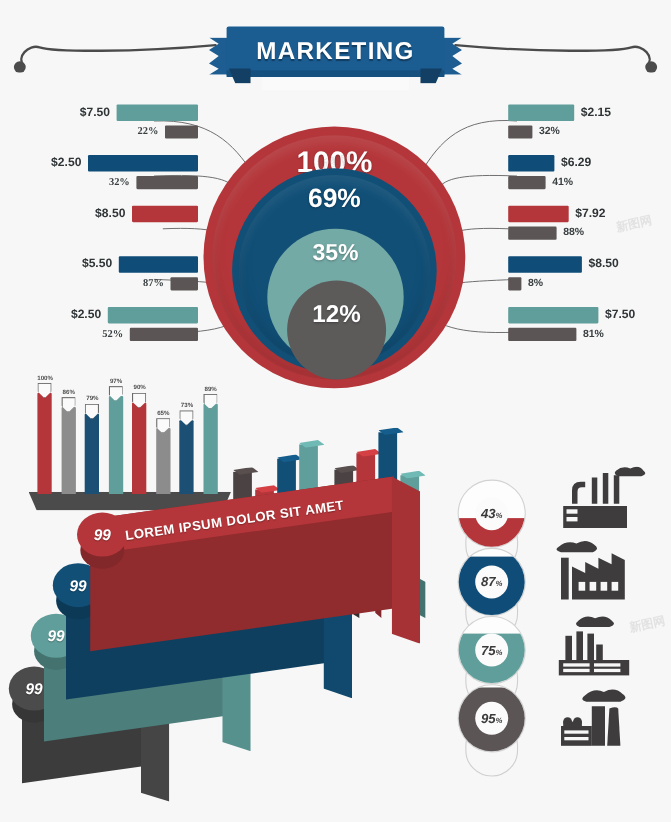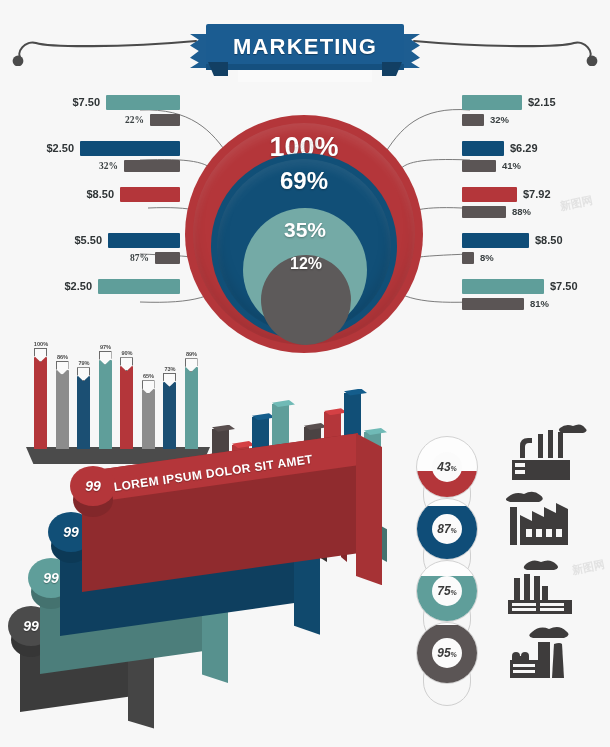--- a/index.html
+++ b/index.html
@@ -55,21 +55,21 @@
   #rings{position:absolute;left:185px;top:115px;width:240px;height:235px;}
   .ring{position:absolute;border-radius:50%;display:flex;justify-content:center;}
   .ring span{color:#fff;font-weight:bold;text-shadow:0 1px 2px rgba(0,0,0,.3);}
   #ring-100{left:0;top:0;width:238px;height:238px;background:#b4363a;}
   #ring-100 span{font-size:27px;margin-top:17px;}
   #ring-69{left:26px;top:38px;width:186px;height:186px;background:#114f77;}
   #ring-69 span{font-size:24px;margin-top:14px;}
   #ring-35{left:58px;top:93px;width:124px;height:124px;background:#74aaa6;}
   #ring-35 span{font-size:21px;margin-top:10px;}
   #ring-12{left:76px;top:140px;width:90px;height:90px;background:#5d5a5a;}
-  #ring-12 span{font-size:16px;margin-top:0;}
+  #ring-12 span{font-size:22px;margin-top:18px;}
   .hl{position:absolute;border-radius:50%;pointer-events:none;}
 
   
   #colchart{position:absolute;left:20px;top:332px;width:196px;height:132px;}
   #col-base{position:absolute;left:6px;bottom:0;width:184px;height:17px;background:#4b4b4b;
     clip-path:polygon(0 0,100% 0,96% 100%,4% 100%);}
   .col{position:absolute;bottom:15px;width:13px;}
   .col .stem{position:absolute;bottom:0;width:13px;border-radius:1px 1px 0 0;}
   .col .cap{position:absolute;width:13px;height:14px;border:1.3px solid #6b6b6b;
     background:#fafafa;box-sizing:border-box;
@@ -209,20 +209,24 @@
         <div class="pbar-line">
           <div class="plabel">87%</div>
           <div class="pbar" style="width: 25px;"></div>
         </div>
       </div>
       <div class="vrow">
         <div class="vbar-line">
           <div class="vlabel">$2.50</div>
           <div class="bar" style="width: 82px; background: rgb(95, 158, 154);"></div>
         </div>
+        <div class="pbar-line">
+          <div class="plabel">52%</div>
+          <div class="pbar" style="width: 62px;"></div>
+        </div>
       </div>
     </div>
 
   <div id="rings">
     <div class="ring" id="ring-100">
       <span>100%</span>
     </div>
     <div class="hl" style="left:8px;top:8px;width:222px;height:222px;
          box-shadow:inset 0 6px 10px rgba(255,255,255,.10), inset 0 -8px 14px rgba(0,0,0,.10);"></div>
     <div class="ring" id="ring-69">

